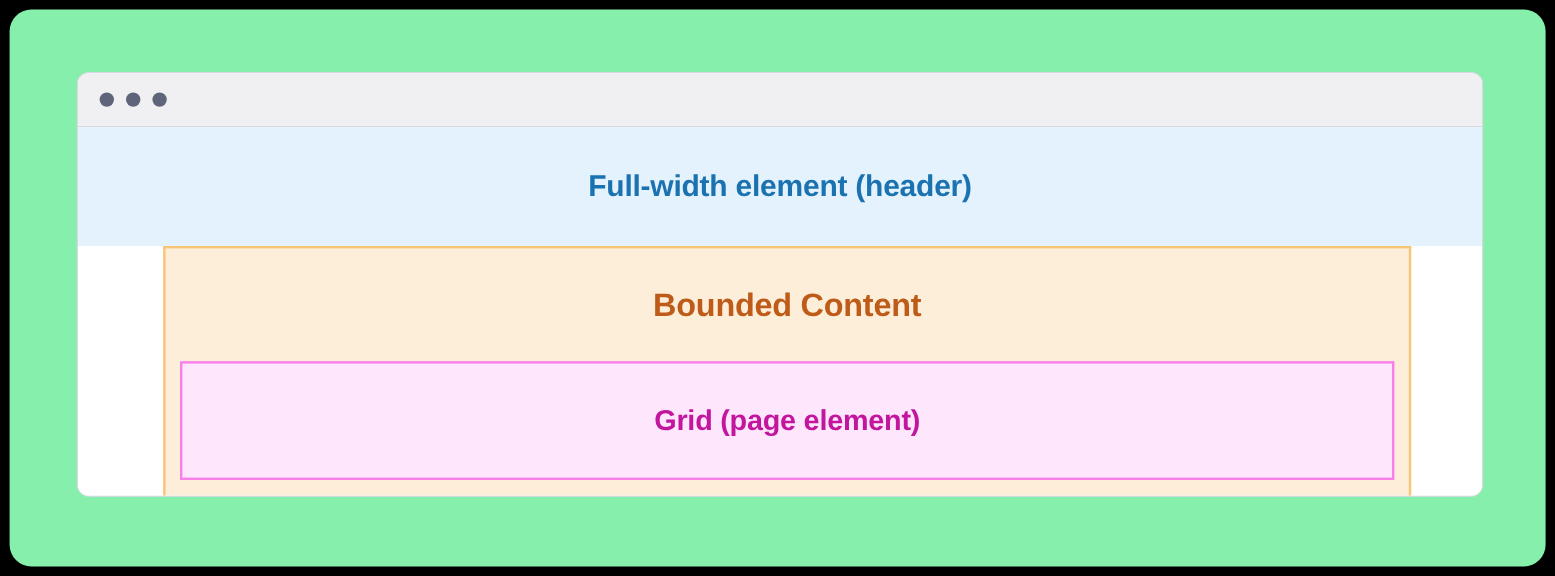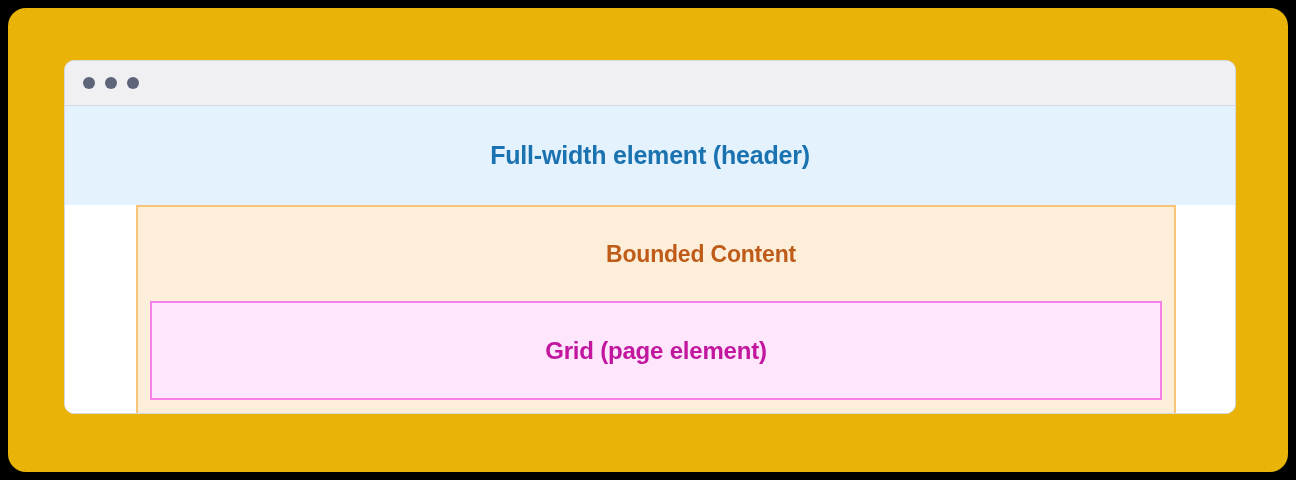--- a/index.html
+++ b/index.html
@@ -20,21 +20,21 @@
     left: 0; top: 0;
     width: 1296px;
     height: 480px;
   }
   .outer-card {
     position: absolute;
     left: 8px;
     top: 8px;
     width: 1280px;
     height: 464px;
-    background: #eab308;
+    background: #86efac;
     border-radius: 18px;
   }
 
   
   .browser-window {
     position: absolute;
     left: 56px;           
     top: 52px;            
     width: 1172px;
     height: 354px;
@@ -110,24 +110,23 @@
   .bounded-label {
     position: absolute;
     left: 0;
     top: 0;
     width: 100%;
     height: 94px;
     display: flex;
     align-items: center;
     justify-content: center;
     color: #bf5b18;
-    font-size: 23px;
+    font-size: 27px;
     font-weight: bold;
     letter-spacing: -0.2px;
-    padding-left: 45px;
   }
 
   
   .grid-box {
     position: absolute;
     left: 12px;
     top: 94px;
     width: 1012px;
     height: 99px;
     background: #fee7fd;

